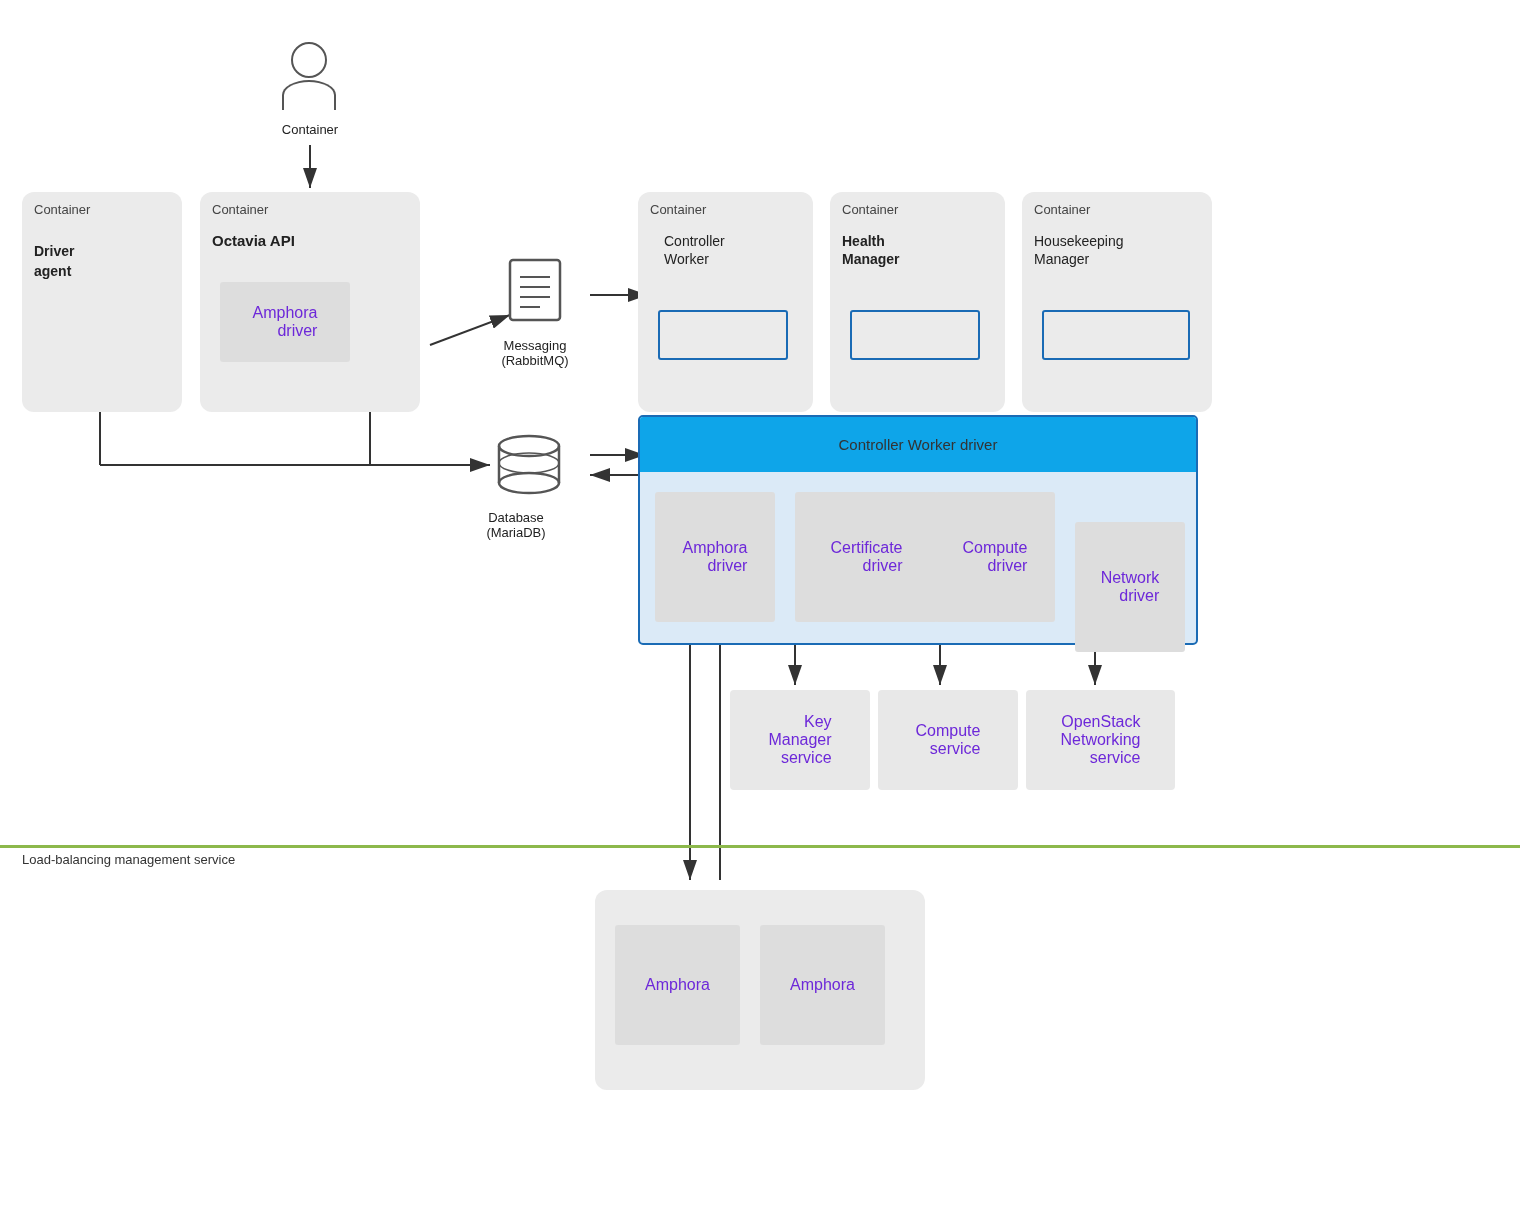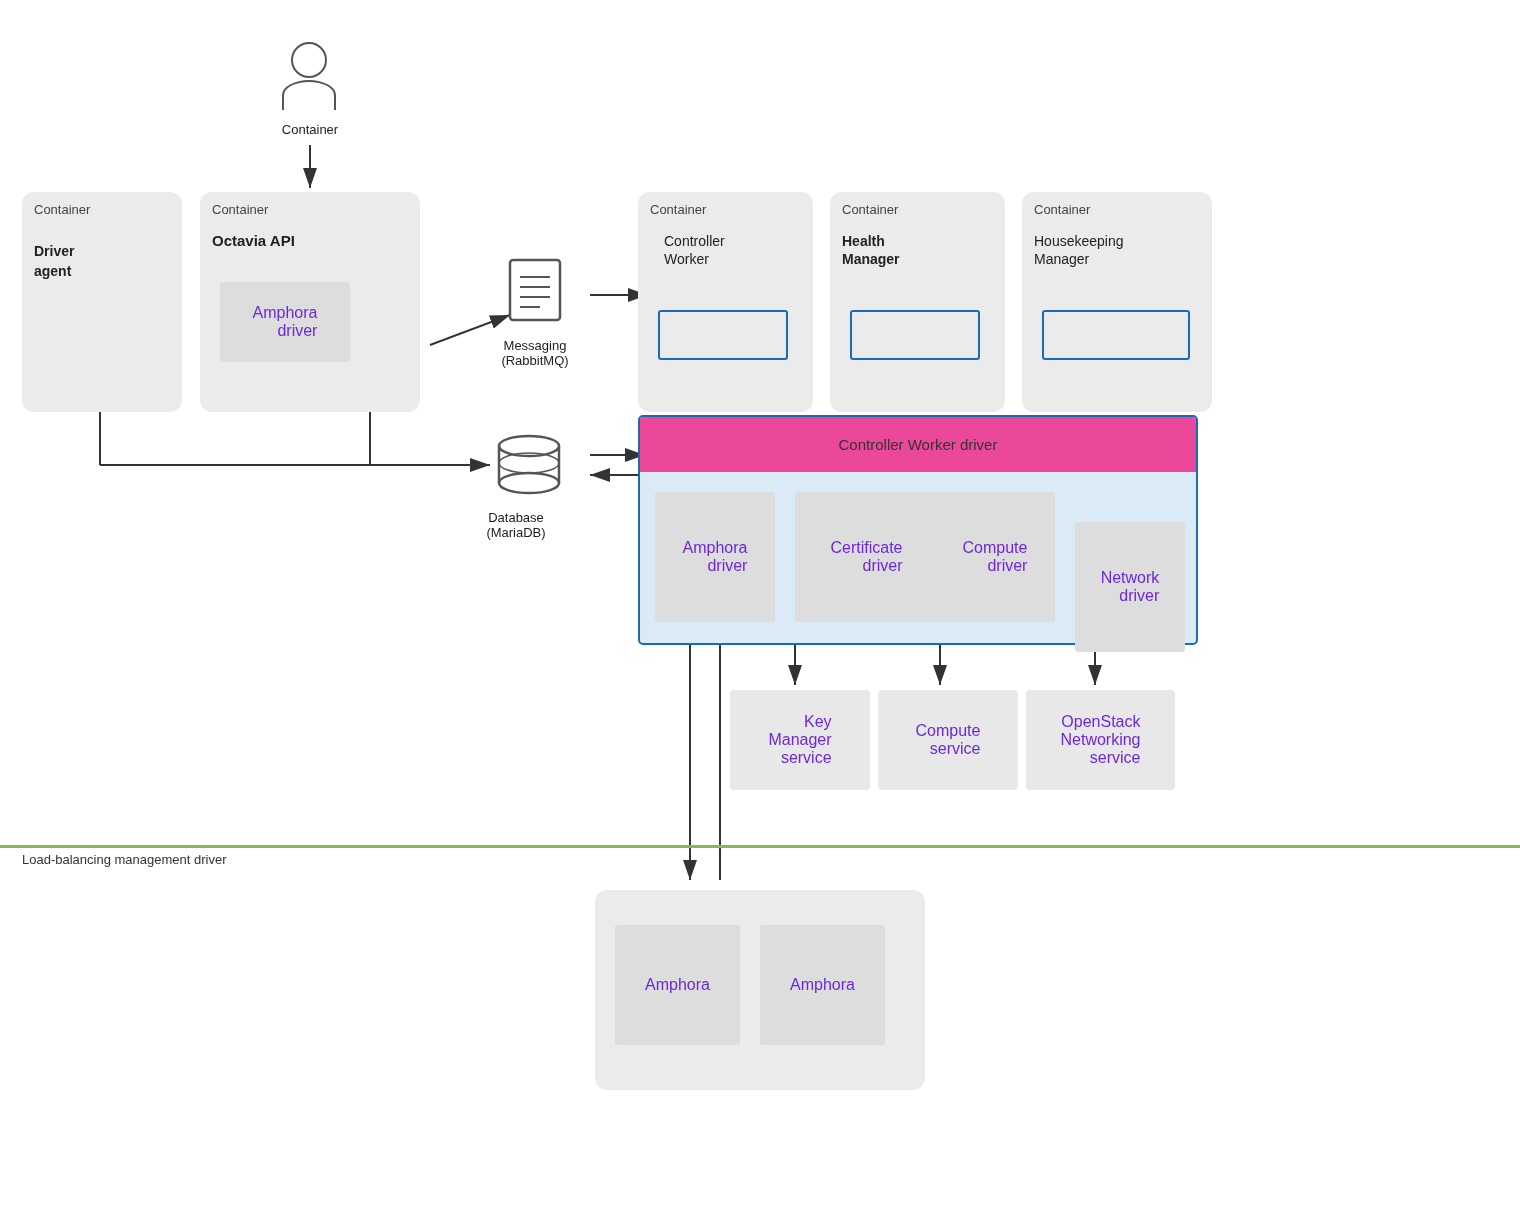--- a/index.html
+++ b/index.html
@@ -209,21 +209,21 @@
       <line x1="7" y1="18" x2="7" y2="55" stroke="#555" stroke-width="2.5"></line>
       <line x1="67" y1="18" x2="67" y2="55" stroke="#555" stroke-width="2.5"></line>
       <ellipse cx="37" cy="55" rx="30" ry="10" fill="none" stroke="#555" stroke-width="2.5"></ellipse>
       <ellipse cx="37" cy="35" rx="30" ry="10" fill="none" stroke="#555" stroke-width="1.5"></ellipse>
     </svg>
   </div>
   <div class="text-el" style="left:471px;top:510px;width:90px;text-align:center;">Database<br>(MariaDB)</div>
 
   <div class="blue-outline-box" style="left:638px;top:415px;width:560px;height:230px;">
 
-    <div style="position:absolute;top:0;left:0;right:0;height:55px;background:#ec4899;border-radius:3px 3px 0 0;display:flex;align-items:center;justify-content:center;">
+    <div style="position:absolute;top:0;left:0;right:0;height:55px;background:#0ea5e9;border-radius:3px 3px 0 0;display:flex;align-items:center;justify-content:center;">
       <span style="font-size:15px;color:#333;">Controller Worker driver</span>
     </div>
 
     <div class="inner-box" style="left:15px;top:75px;width:120px;height:130px;background:#ddd;">
       <span>Amphora<br>driver</span>
     </div>
     <div class="inner-box" style="left:155px;top:75px;width:143px;height:130px;background:#ddd;">
       <span>Certificate<br>driver</span>
     </div>
     <div class="inner-box" style="left:295px;top:75px;width:120px;height:130px;background:#ddd;">
@@ -240,21 +240,21 @@
 
   <div class="inner-box" style="left:878px;top:690px;width:140px;height:100px;background:#e8e8e8;border-radius:4px;position:absolute;">
     <span>Compute<br>service</span>
   </div>
 
   <div class="inner-box" style="left:1026px;top:690px;width:149px;height:100px;background:#e8e8e8;border-radius:4px;position:absolute;">
     <span>OpenStack<br>Networking<br>service</span>
   </div>
 
   <div class="network-line" style="left:0;top:845px;width:1520px;"></div>
-  <div class="network-label" style="left:22px;top:852px;">Load-balancing management driver</div>
+  <div class="network-label" style="left:22px;top:852px;">Load-balancing management service</div>
 
   <div class="container-box" style="left:595px;top:890px;width:330px;height:200px;background:#ebebeb;">
 
     <div class="inner-box" style="left:20px;top:35px;width:125px;height:120px;background:#ddd;">
       <span>Amphora</span>
     </div>
 
     <div class="inner-box" style="left:165px;top:35px;width:125px;height:120px;background:#ddd;">
       <span>Amphora</span>
     </div>

